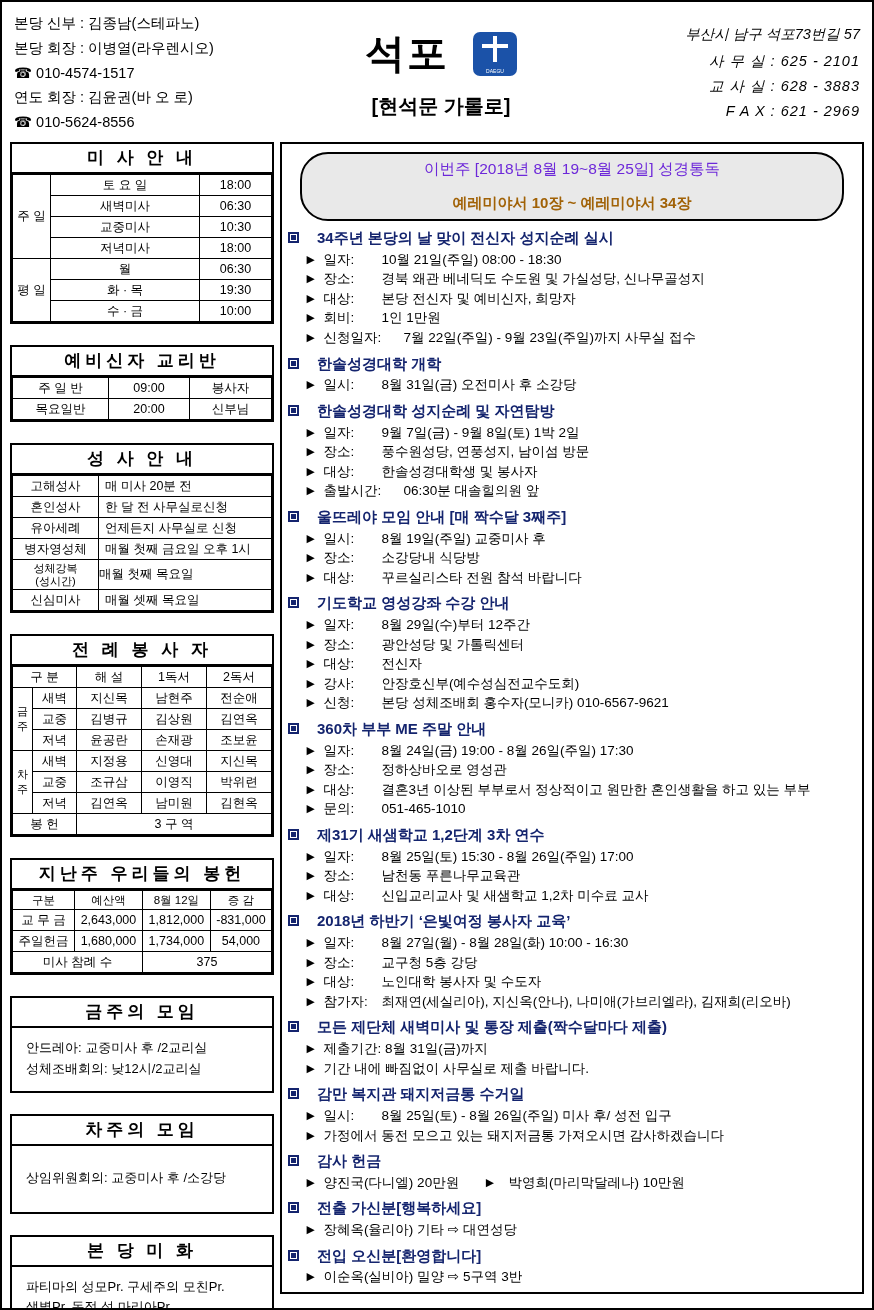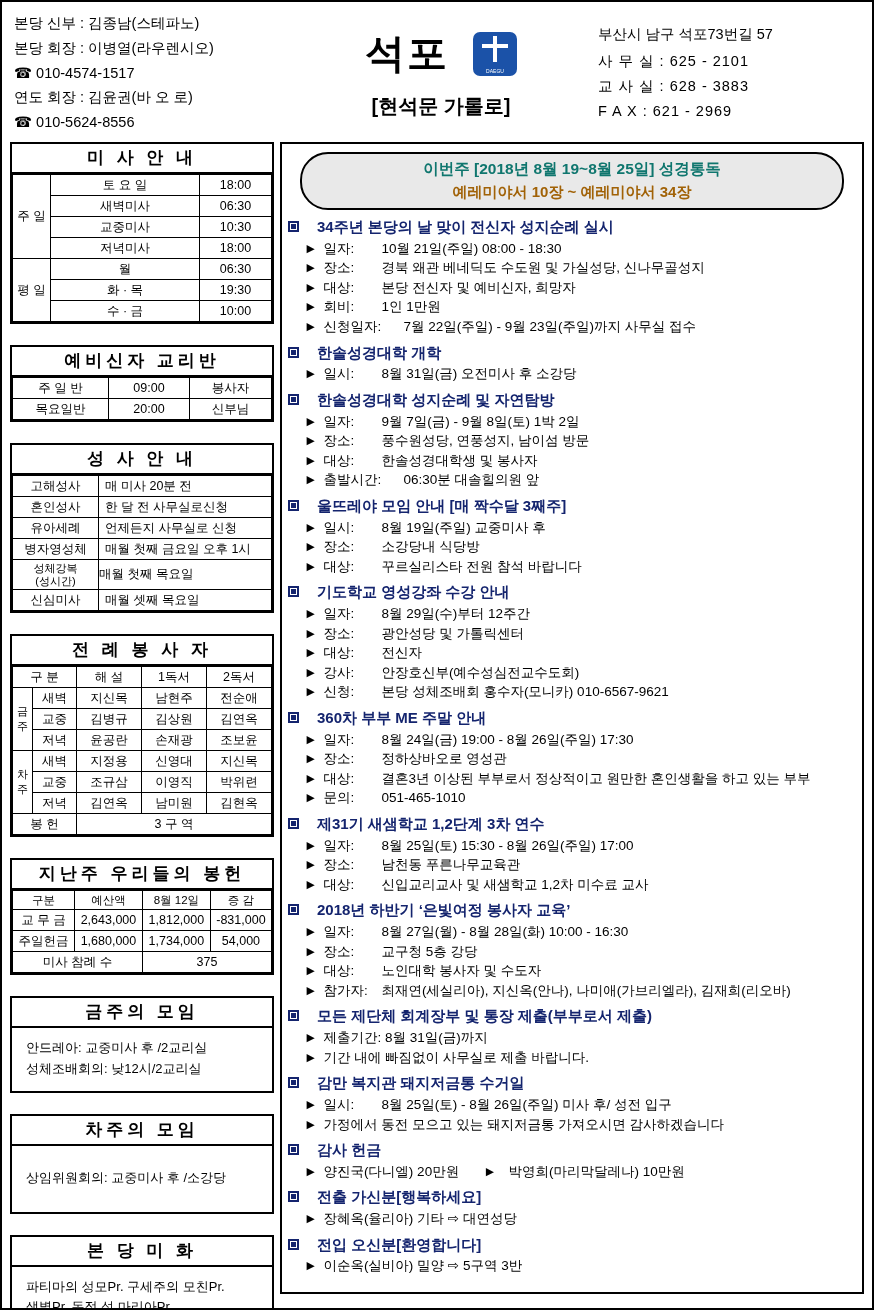--- a/index.html
+++ b/index.html
@@ -76,22 +76,23 @@
   }
   .church-sub {
     font-size: 20px;
     font-weight: bold;
     margin-top: 12px;
   }
   .header-right {
     width: 262px;
     font-size: 14.5px;
     line-height: 1.72;
-    text-align: left;
+    text-align: right;
     white-space: nowrap;
+    font-style: italic;
   }
   .header-right .addr { margin-bottom: 2px; }
   .header-right .row { letter-spacing: 1px; }
 
   
   .body-wrap {
     display: flex;
     gap: 6px;
     height: 1152px;
   }
@@ -142,23 +143,23 @@
   .week-banner {
     border: 2px solid #000;
     border-radius: 28px;
     text-align: center;
     padding: 5px 4px 6px 4px;
     margin: 2px 12px 8px 12px;
     background: #e9e9e9;
   }
   .week-banner .l1 {
     font-size: 15.5px;
-    font-weight: bold;
-    color: #0f766e;
-    margin-bottom: 3px;
+    font-weight: normal;
+    color: #6d28d9;
+    margin-bottom: 14px;
   }
   .week-banner .l2 {
     font-size: 15px;
     font-weight: bold;
     color: #a16207;
   }
   .notice { margin-bottom: 7px; }
   .notice-head {
     font-size: 15px;
     font-weight: bold;
@@ -656,21 +657,21 @@
         <div class="notice-line">
             <span class="arr">►</span>
             <span class="lab">참가자:</span>
             <span class="val">최재연(세실리아), 지신옥(안나), 나미애(가브리엘라), 김재희(리오바)</span>
           </div>
       </div>
 
       <div class="notice">
         <div class="notice-head">
           <span class="sq"></span>
-          <span>모든 제단체 회계장부 및 통장 제출(부부로서 제출)</span>
+          <span>모든 제단체 새벽미사 및 통장 제출(짝수달마다 제출)</span>
         </div>
         <div class="notice-line">
             <span class="arr">►</span>
             <span class="val">제출기간:  8월 31일(금)까지</span>
           </div>
         <div class="notice-line">
             <span class="arr">►</span>
             <span class="val">기간 내에 빠짐없이 사무실로 제출 바랍니다.</span>
           </div>
       </div>

